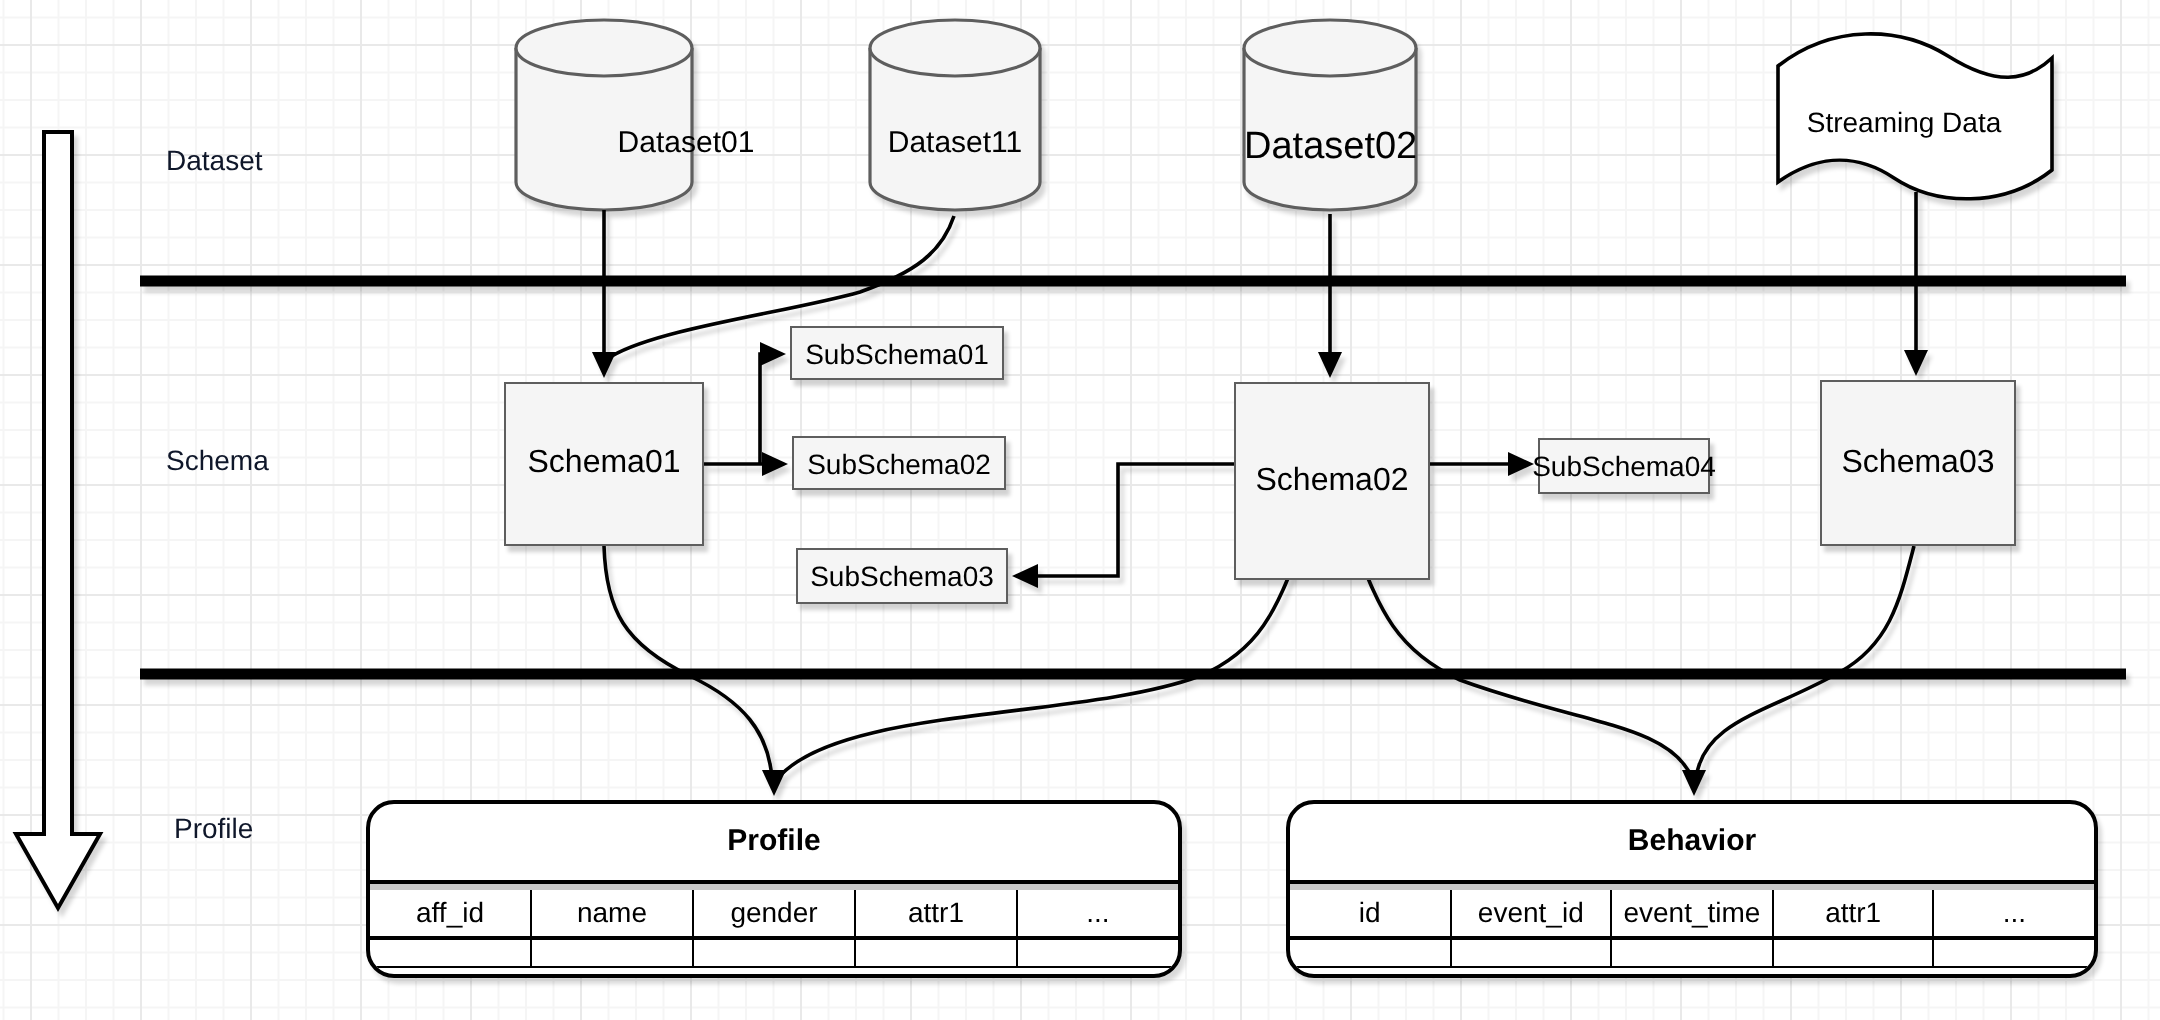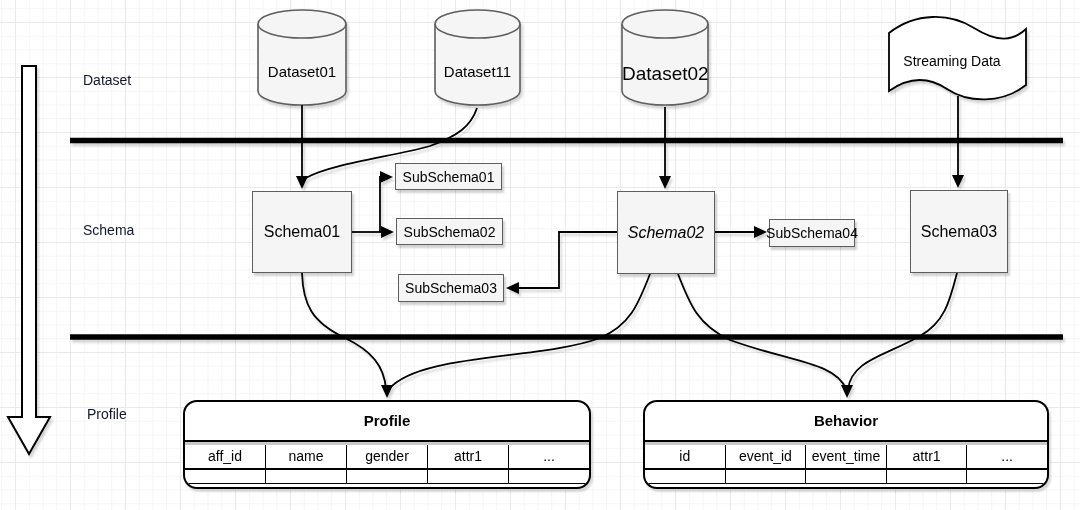--- a/index.html
+++ b/index.html
@@ -117,29 +117,29 @@
       <path d="M957,273 C950,300 945,322 920,336 C885,356 852,360 848,389"></path>
       <polygon points="847,398 841,385 853,385" fill="#000" stroke="none"></polygon>
     </g>
   </g>
 </svg>
 
 <div class="lane-label" style="left:83px;top:72px;">Dataset</div>
 <div class="lane-label" style="left:83px;top:222px;">Schema</div>
 <div class="lane-label" style="left:87px;top:406px;">Profile</div>
 
-<div class="node-label" style="left:258px;top:63px;width:88px;font-size:15px;">Dataset01</div>
+<div class="node-label" style="left:258px;top:63px;width:88px;font-size:15px;padding-left:41px;">Dataset01</div>
 <div class="node-label" style="left:435px;top:63px;width:85px;font-size:15px;">Dataset11</div>
 <div class="node-label" style="left:622px;top:63px;width:86px;font-size:19px;">Dataset02</div>
 <div class="node-label" style="left:889px;top:53px;width:126px;font-size:14px;">Streaming Data</div>
 
 <div class="box schema-box" style="left:252px;top:191px;width:100px;height:82px;">
   <span>Schema01</span>
 </div>
-<div class="box schema-box" style="left:617px;top:191px;width:98px;height:83px;font-style:italic;">
+<div class="box schema-box" style="left:617px;top:191px;width:98px;height:99px;">
   <span>Schema02</span>
 </div>
 <div class="box schema-box" style="left:910px;top:190px;width:98px;height:83px;">
   <span>Schema03</span>
 </div>
 
 <div class="box subschema-box" style="left:395px;top:163px;width:107px;height:27px;">
   <span>SubSchema01</span>
 </div>
 <div class="box subschema-box" style="left:396px;top:218px;width:107px;height:27px;">

